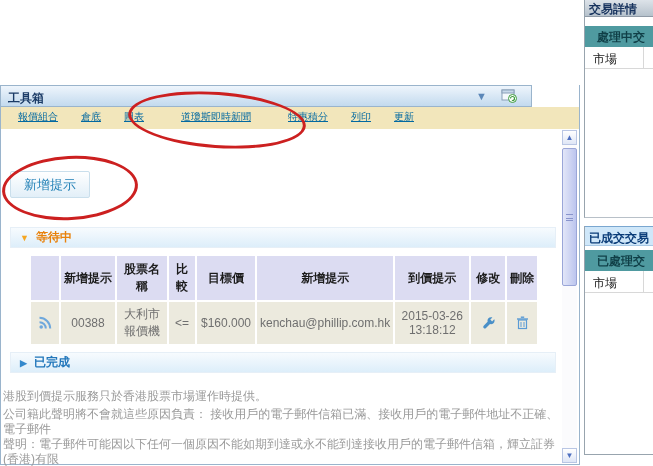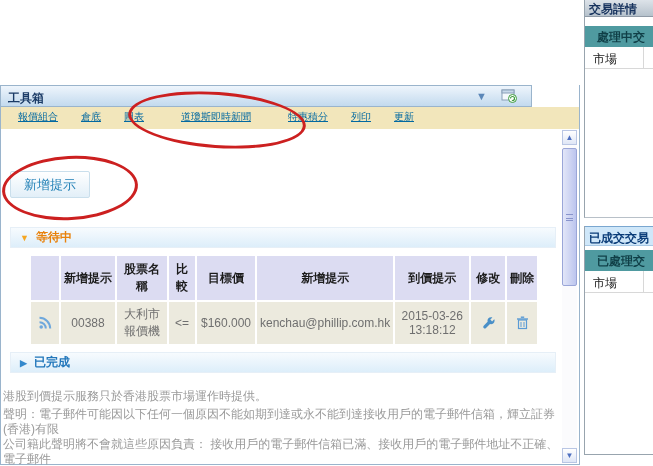--- a/index.html
+++ b/index.html
@@ -192,22 +192,22 @@
   </tbody>
     </table>
 
   <div class="sec-bar sec-completed">
     <span class="tri">▶</span>
     <span>已完成</span>
   </div>
 
   <div class="note">港股到價提示服務只於香港股票市場運作時提供。</div>
   <div class="disclaimer">
+    <div>公司籍此聲明將不會就這些原因負責： 接收用戶的電子郵件信箱已滿、接收用戶的電子郵件地址不正確、電子郵件</div>
     <div>聲明：電子郵件可能因以下任何一個原因不能如期到達或永不能到達接收用戶的電子郵件信箱，輝立証券(香港)有限</div>
-    <div>公司籍此聲明將不會就這些原因負責： 接收用戶的電子郵件信箱已滿、接收用戶的電子郵件地址不正確、電子郵件</div>
 
   </div>
 
   <div class="sb">
     <div class="sb-btn sb-up">▲</div>
     <div class="sb-thumb">
         <div class="sb-grip"></div>
       </div>
     <div class="sb-btn sb-down">▼</div>
   </div>

